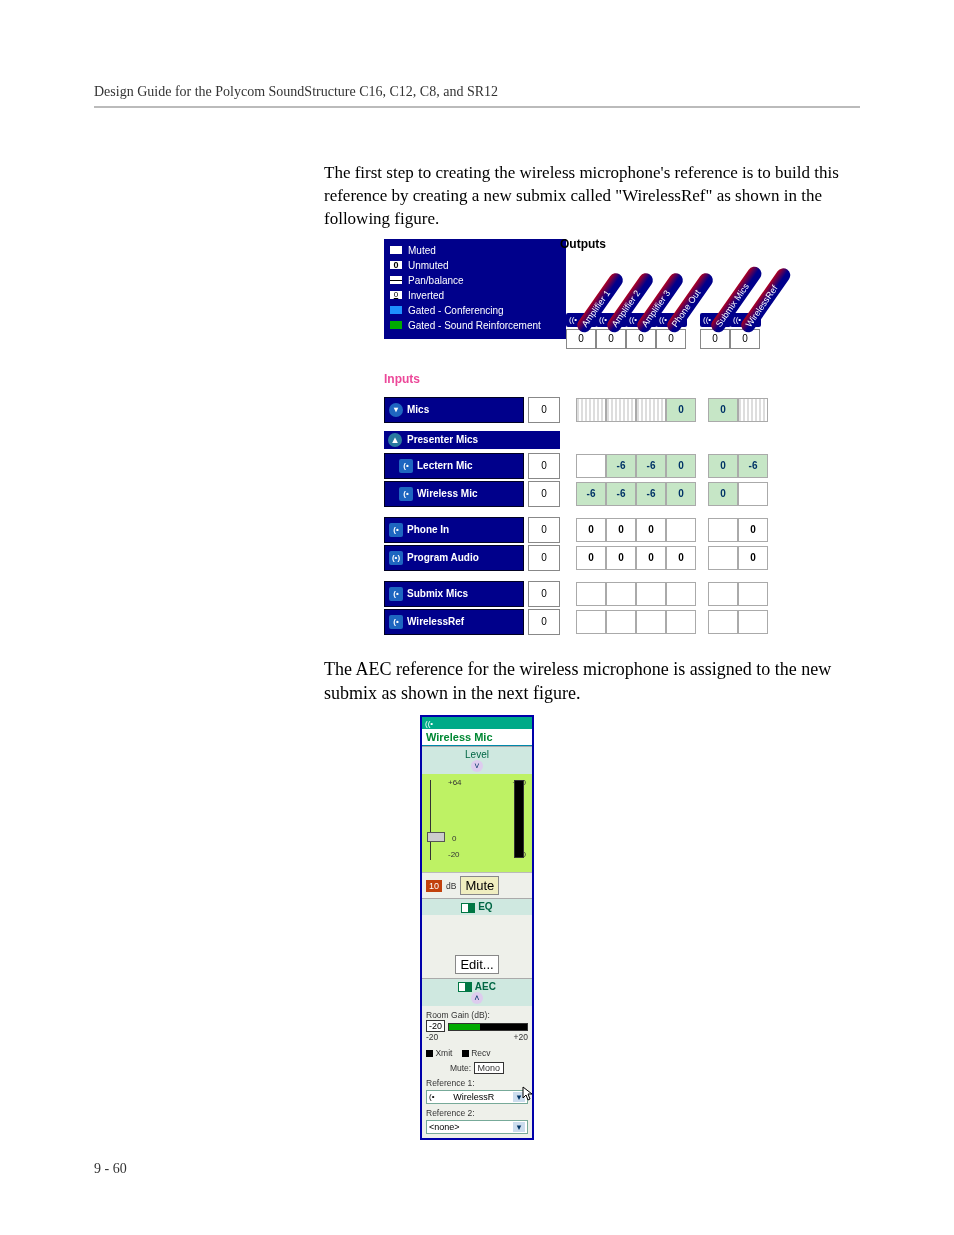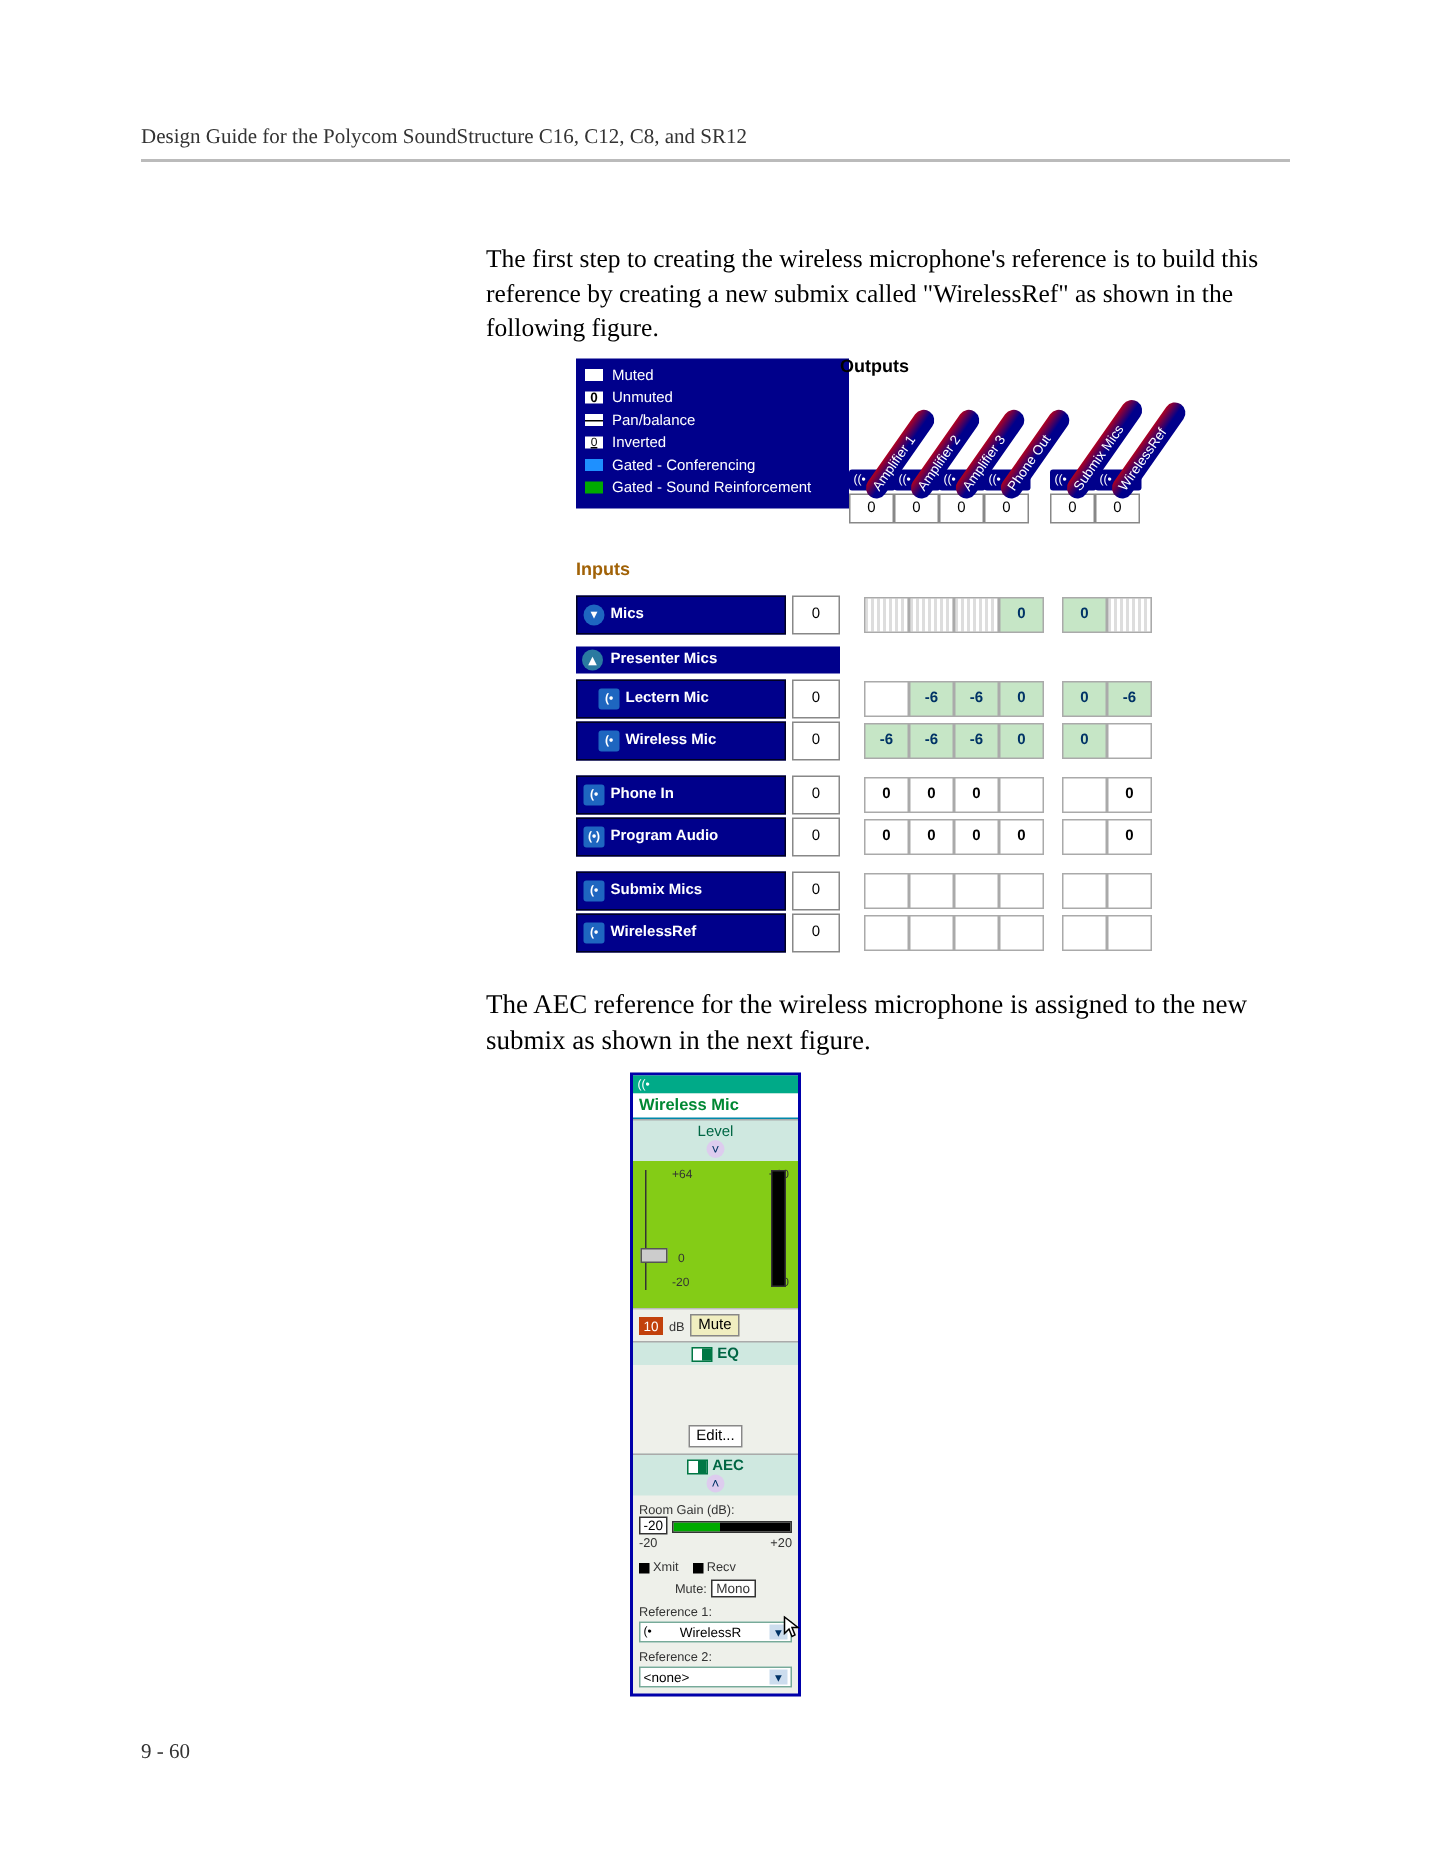--- a/index.html
+++ b/index.html
@@ -77,21 +77,21 @@
     left: 186px; top: 0px;
     font-weight: bold;
     font-size: 12px;
     color: #000;
   }
   .inputs-label {
     position: absolute;
     left: 10px; top: 135px;
     font-weight: bold;
     font-size: 12px;
-    color: #a16207;
+    color: #ec4899;
   }
 
   
   .col-headers {
     position: absolute;
     left: 192px;
     top: 12px;
     width: 310px;
     height: 96px;
   }
@@ -247,36 +247,36 @@
     padding: 2px 4px;
     display: flex;
     justify-content: space-between;
     align-items: center;
     border-top: 1px solid #aaa;
     flex-direction: column;
   }
   .wm-level {
     height: 98px;
     position: relative;
-    background: #84cc16;
+    background: #bef264;
   }
   .wm-level .txt { position:absolute; font-size:8px; color:#333; }
   .wm-level .bar {
     position: absolute;
     right: 8px; top: 6px; bottom: 14px;
     width: 8px;
     background: #000;
     border: 1px solid #333;
   }
   .wm-btn {
     display: inline-block;
     border: 1px solid #888;
     background: #f0eec0;
     padding: 1px 4px;
-    font-size: 10px;
+    font-size: 13px;
   }
   .wm-gain {
     display:inline-block;
     background:#c2410c; color:#fff;
     padding: 1px 3px;
     font-size: 9px;
   }
   .wm-eq {
     padding: 4px;
     text-align: center;

